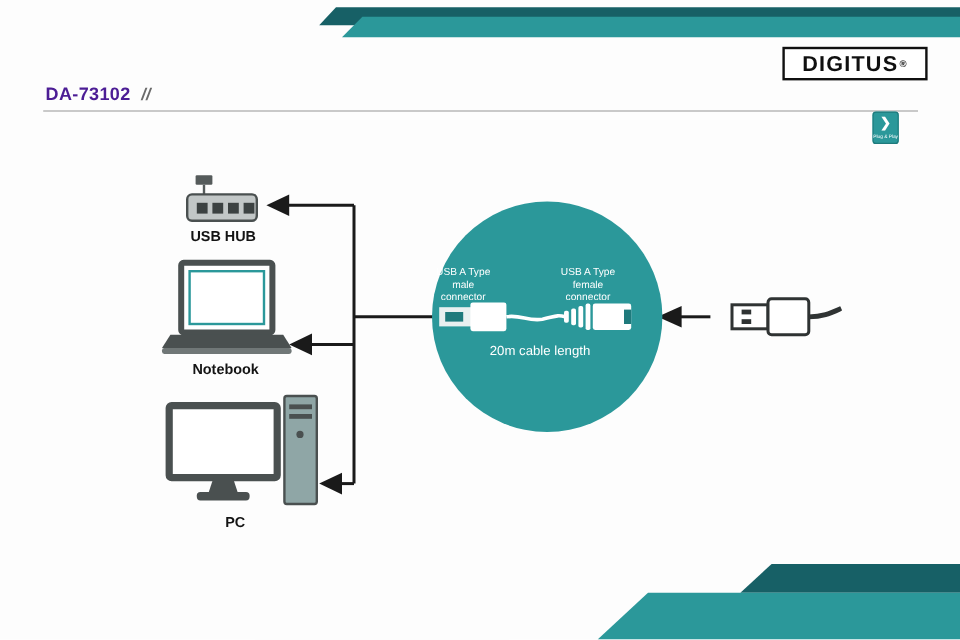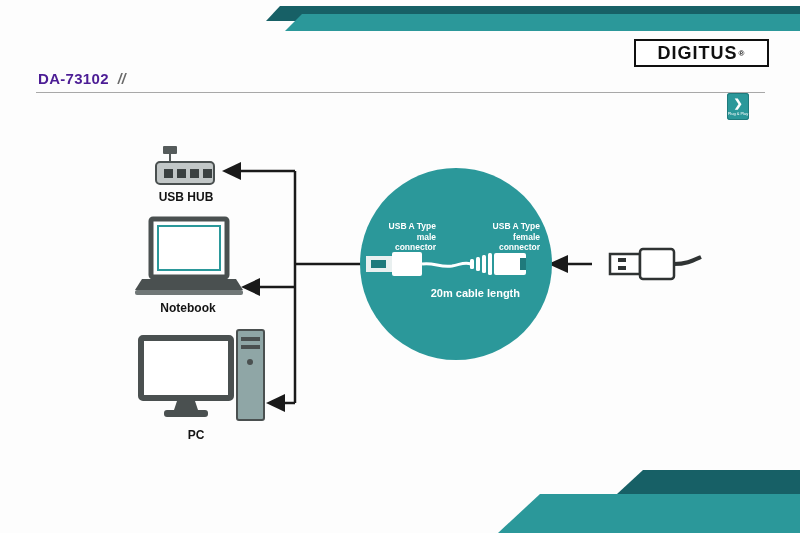--- a/index.html
+++ b/index.html
@@ -7,34 +7,34 @@
   body { font-family:"Liberation Sans", sans-serif; background:#ffffff; }
   .canvas { position:relative; width:800px; height:533px; background:#fdfdfd; overflow:hidden; }
   .bg-svg { position:absolute; left:0; top:0; }
 
   .header { position:absolute; left:38px; top:70px; display:flex; align-items:baseline; gap:9px; }
   .code  { color:#4c1d95; font-weight:bold; font-size:15px; letter-spacing:0.3px; }
   .sep   { color:#6a6a6a; font-weight:bold; font-style:italic; font-size:14px; }
   .title { color:#3a3a3a; font-size:14px; }
   .rule  { position:absolute; left:36px; top:92px; width:729px; height:1px; background:#a8a8a8; }
 
-  .logo { position:absolute; left:634px; top:39px; width:135px; height:28px;
+  .logo { position:absolute; left:652px; top:39px; width:121px; height:28px;
           border:2px solid #101010; background:#ffffff; display:flex; align-items:center;
           justify-content:center; font-weight:bold; font-size:18px; letter-spacing:1px; color:#101010; }
   .logo sup { font-size:8px; margin-left:1px; font-weight:bold; }
 
   .badge { position:absolute; left:727px; top:93px; width:22px; height:27px; background:#2b989a;
            border-radius:3px; display:flex; flex-direction:column; align-items:center;
            justify-content:center; color:#ffffff; box-shadow:0 0 0 1px #1f7a7c inset; }
   .badge-arrow { font-size:11px; font-weight:bold; line-height:1.1; }
   .badge-label { font-size:4px; white-space:nowrap; margin-top:1px; }
 
   .label { position:absolute; font-weight:bold; color:#141414; font-size:12px; text-align:center; }
-  .circle-label { position:absolute; font-weight:bold; color:#ffffff; font-size:8.5px;
-                  text-align:right; line-height:1.25; white-space:pre-line; }
+  .circle-label { position:absolute; font-weight:normal; color:#ffffff; font-size:8.5px;
+                  text-align:center; line-height:1.25; white-space:pre-line; }
 </style>
 </head>
 <body>
 
 <div class="canvas">
 
   <svg class="bg-svg" width="800" height="533" viewBox="0 0 800 533">
 
     <g>
       <polygon points="280,6 800,6 800,21 266,21" fill="#176066"></polygon>

